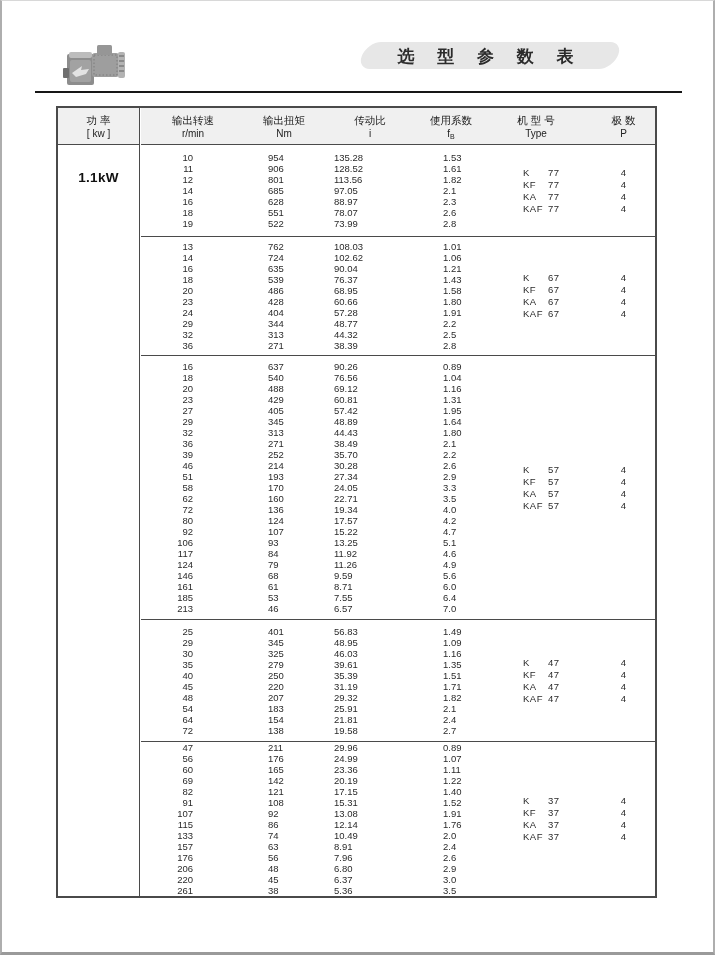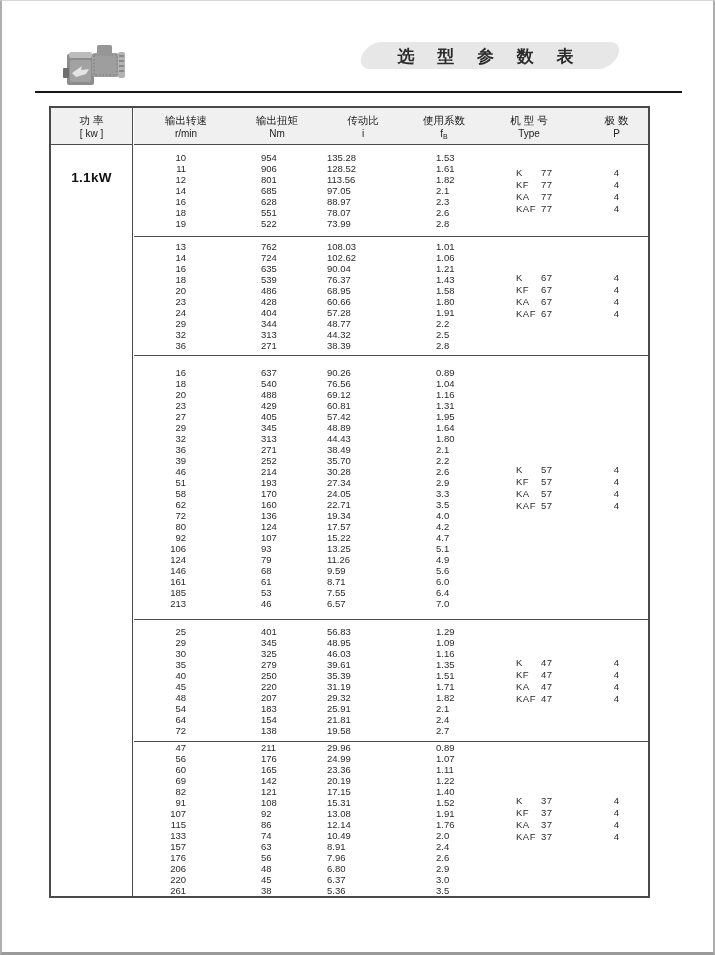--- a/index.html
+++ b/index.html
@@ -22,21 +22,21 @@
     transform:skewX(-20deg);
   }
   .banner-text{
     position:absolute;left:362px;top:44px;width:256px;height:25px;
     font-weight:600;font-size:17px;letter-spacing:9px;
     color:#2b2b2b;text-align:center;line-height:25px;white-space:nowrap;
   }
   .header-rule{position:absolute;left:35px;top:91px;width:647px;height:2px;background:#161616;}
   
   .table{
-    position:absolute;left:49px;top:106px;width:601px;height:792px;
+    position:absolute;left:56px;top:106px;width:601px;height:792px;
     border:2px solid #4a4a4a;box-sizing:border-box;background:#fff;
     font-size:9.5px;
   }
   .col-power{
     position:absolute;left:0;top:0;bottom:0;width:82px;
     border-right:1px solid #4a4a4a;box-sizing:border-box;
   }
   .power-header{
     height:37px;border-bottom:1px solid #4a4a4a;background:#f0f0f0;
     box-sizing:border-box;text-align:center;padding-top:5px;
@@ -393,20 +393,26 @@
               <span class="c c2">15.22</span>
               <span class="c c3">4.7</span>
             </div>
             <div class="row">
               <span class="c c0">106</span>
               <span class="c c1">93</span>
               <span class="c c2">13.25</span>
               <span class="c c3">5.1</span>
             </div>
             <div class="row">
+              <span class="c c0">117</span>
+              <span class="c c1">84</span>
+              <span class="c c2">11.92</span>
+              <span class="c c3">4.6</span>
+            </div>
+            <div class="row">
               <span class="c c0">124</span>
               <span class="c c1">79</span>
               <span class="c c2">11.26</span>
               <span class="c c3">4.9</span>
             </div>
             <div class="row">
               <span class="c c0">146</span>
               <span class="c c1">68</span>
               <span class="c c2">9.59</span>
               <span class="c c3">5.6</span>
@@ -452,21 +458,21 @@
               <span class="tpoles">4</span>
             </div>
           </div>
         </div>
         <div class="block block-4">
           <div class="rows">
             <div class="row">
               <span class="c c0">25</span>
               <span class="c c1">401</span>
               <span class="c c2">56.83</span>
-              <span class="c c3">1.29</span>
+              <span class="c c3">1.49</span>
             </div>
             <div class="row">
               <span class="c c0">29</span>
               <span class="c c1">345</span>
               <span class="c c2">48.95</span>
               <span class="c c3">1.09</span>
             </div>
             <div class="row">
               <span class="c c0">30</span>
               <span class="c c1">325</span>

